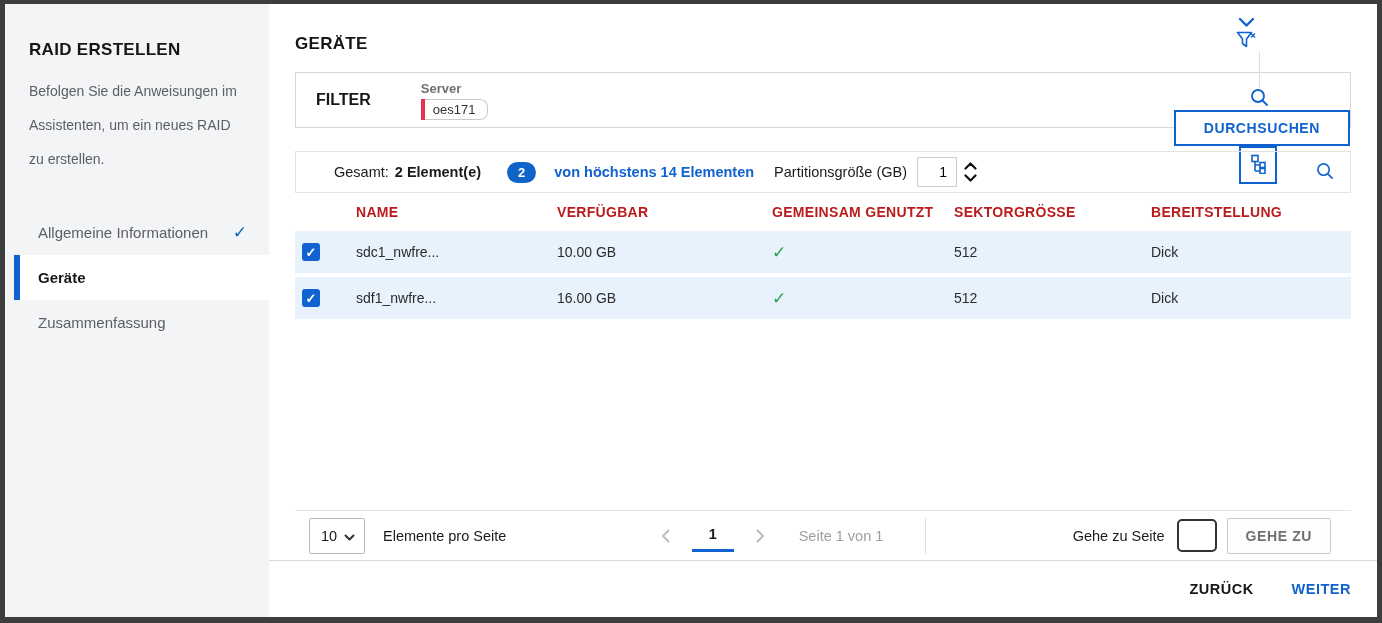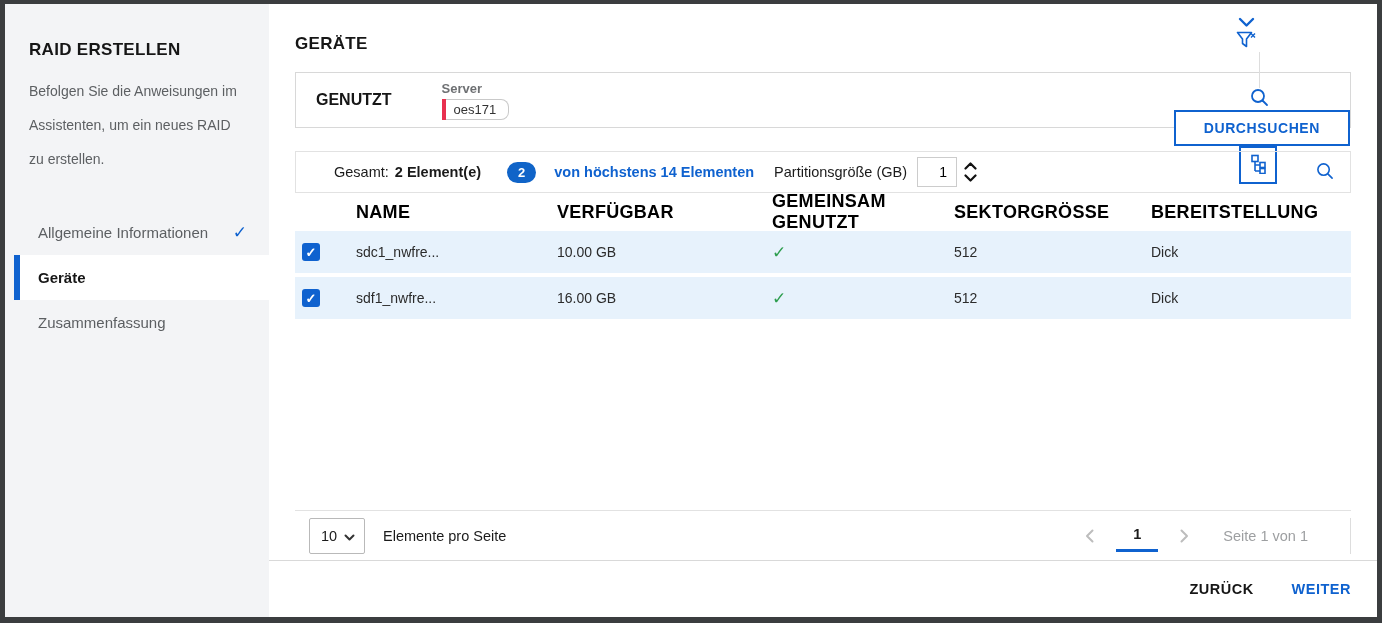--- a/index.html
+++ b/index.html
@@ -65,21 +65,21 @@
 
   
   .table { margin: 0 26px; }
   .thead, .trow { display: flex; align-items: center; }
   .col-check { width: 61px; padding-left: 7px; }
   .col-name { width: 201px; }
   .col-avail { width: 207px; }
   .col-shared { width: 190px; padding-left: 8px; }
   .col-sector { width: 197px; }
   .col-prov { flex: 1; }
-  .thead { height: 38px; font-size: 18px; font-weight: bold; letter-spacing: .3px; color: #000000; }
+  .thead { height: 38px; font-size: 14px; font-weight: bold; letter-spacing: .3px; color: #b91c1c; }
   .trow { height: 42px; background: #e7f2fc; margin-bottom: 4px; font-size: 14px; color: #2b2b2b; cursor: pointer; }
   .checkbox { width: 18px; height: 18px; background: #0f62cf; border-radius: 3px; color: #fff;
               font-size: 13px; font-weight: bold; display: flex; align-items: center; justify-content: center;
               cursor: pointer; }
   .green-check { color: #2e9e4f; font-size: 17px; }
 
   .spacer { flex: 1; }
 
   
   .pagination { margin: 0 26px; height: 50px; border-top: 1px solid #e2e2e2;
@@ -128,21 +128,21 @@
       <div class="step">
         <span class="lbl">Zusammenfassung</span>
       </div>
     </div>
   </div>
 
   <div class="main">
     <div class="page-title">GERÄTE</div>
 
     <div class="filterbar">
-      <span class="filter-label">GENUTZT</span>
+      <span class="filter-label">FILTER</span>
       <div class="server-group">
         <span class="server-label">Server</span>
         <div class="chip">
           <div class="chip-bar"></div>
           <div class="chip-box">oes171</div>
         </div>
       </div>
       <div class="filter-right">
         <button class="icon-btn fr-gap" title="">
           <span>
@@ -278,20 +278,25 @@
           <span>
             <svg width="9" height="14" viewBox="0 0 9 14">
                 <path d="M1.5 1.5 L7 7 L1.5 12.5" stroke="#bdbdbd" stroke-width="2" fill="none" stroke-linecap="round" stroke-linejoin="round"></path>
               </svg>
           </span>
         </button>
         <span class="page-info">Seite 1 von 1</span>
         <div class="pager-divider"></div>
       </div>
 
+      <div class="goto-group">
+        <span class="goto-label">Gehe zu Seite</span>
+        <input class="goto-input" value="" style="">
+        <button class="goto-btn">GEHE ZU</button>
+      </div>
     </div>
 
     <div class="footer">
       <button class="back-btn">ZURÜCK</button>
       <button class="next-btn">WEITER</button>
     </div>
   </div>
 </div>
 
 </body></html>

